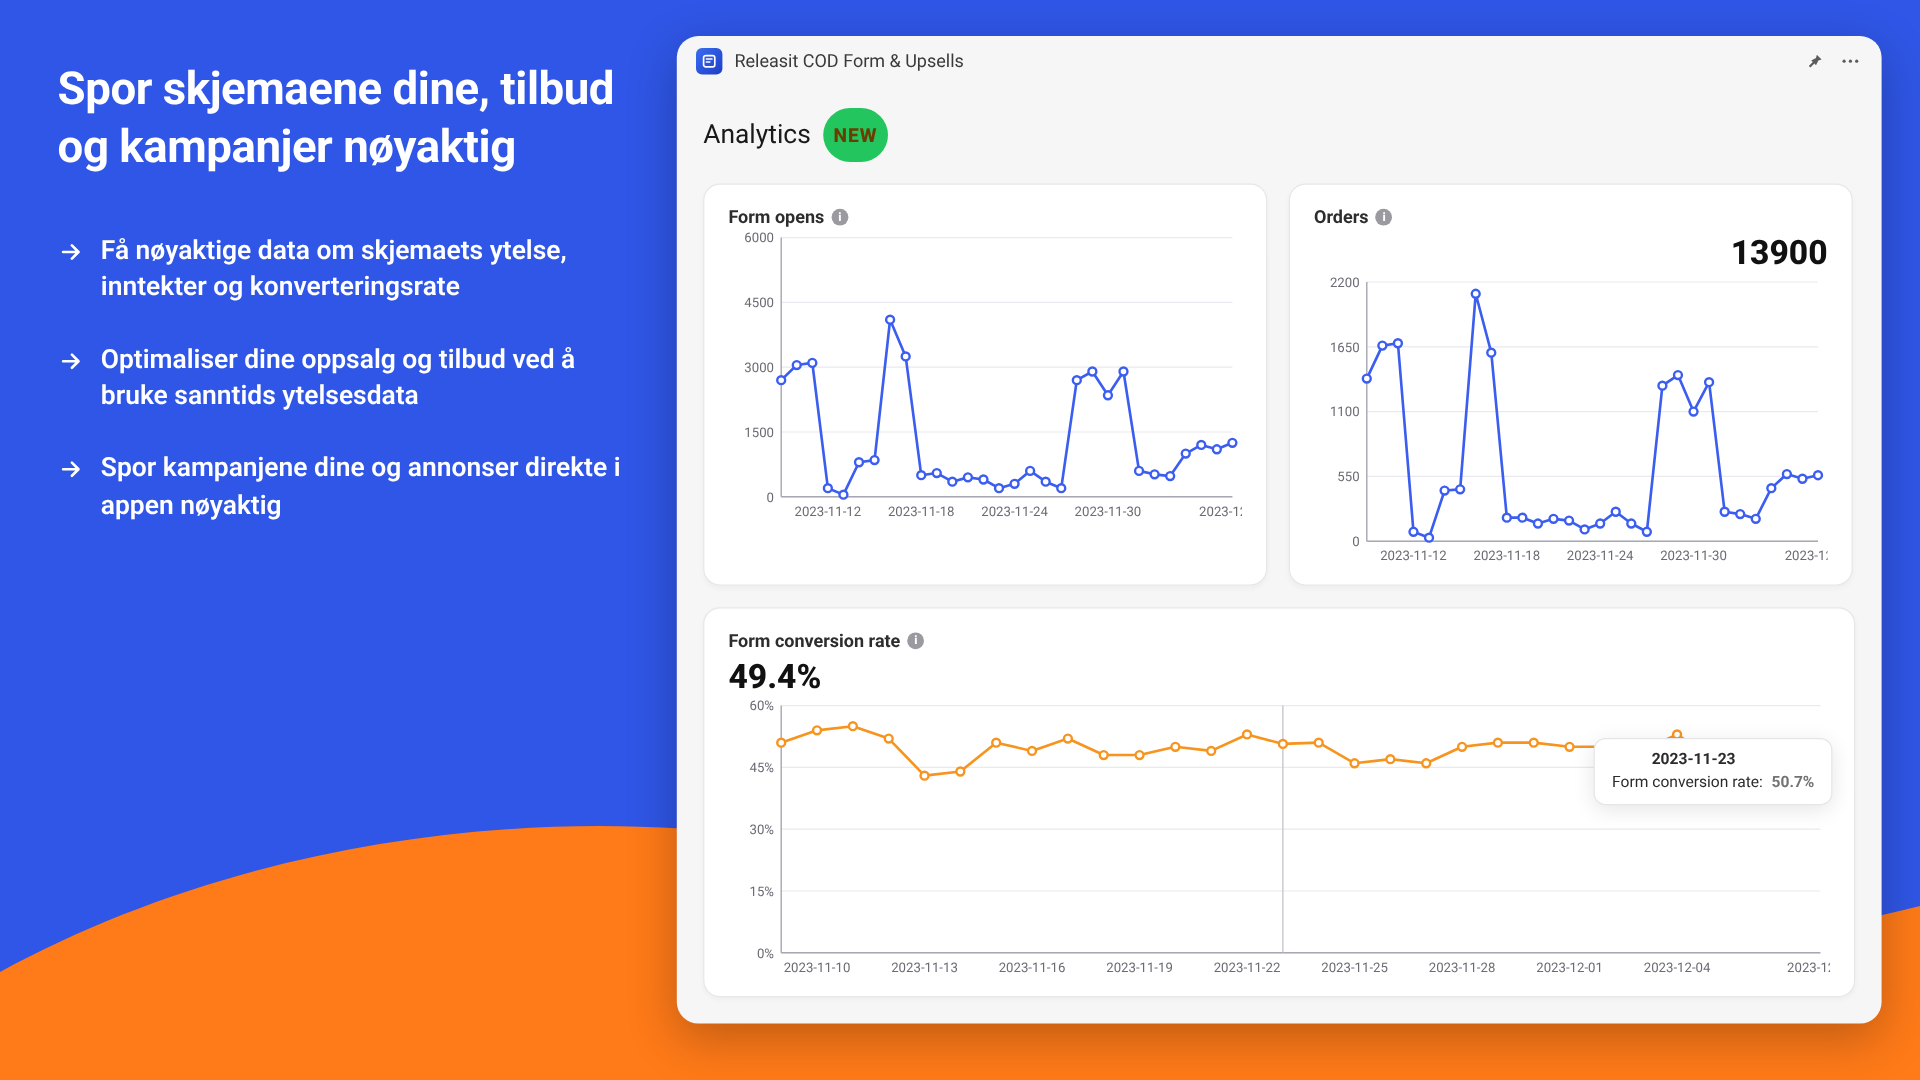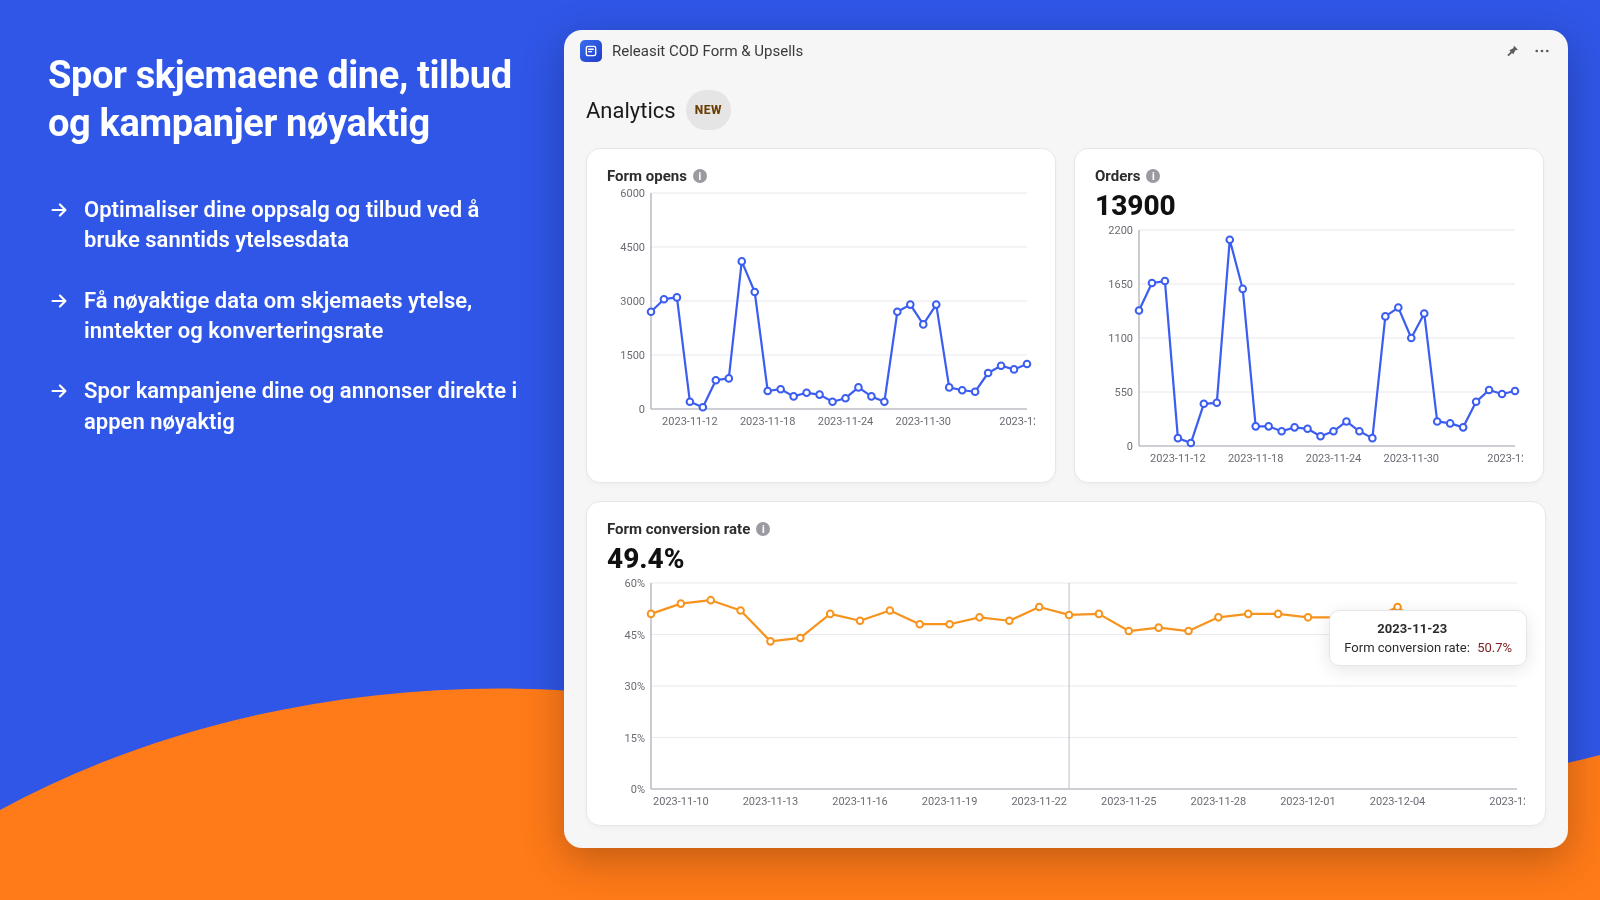--- a/index.html
+++ b/index.html
@@ -66,37 +66,37 @@
   }
   .app-header .spacer { flex: 1; }
   .app-header .hicon { width: 20px; height: 20px; margin-left: 10px; display:flex; align-items:center; justify-content:center; color:#5c5c5c; }
   .app-body { padding: 6px 22px 22px 22px; }
   .section-title {
     display: flex; align-items: center; gap: 10px;
     margin: 12px 0 18px 0;
   }
   .section-title h2 { font-size: 22px; font-weight: 400; color: #1a1a1a; }
   .badge-new {
-    background: #e5e5e5;
+    background: #22c55e;
     color: #6b3d00;
-    font-size: 12px;
+    font-size: 16px;
     font-weight: 800;
     padding: 13px 9px;
     border-radius: 999px;
     letter-spacing: .05em;
   }
   .cards-row { display: flex; gap: 18px; }
   .card {
     background: #ffffff;
     border: 1px solid #e7e7ea;
     border-radius: 14px;
     box-shadow: 0 2px 4px rgba(0,0,0,.03);
     padding: 18px 20px 10px 20px;
   }
-  .card-small { width: 470px; }
+  .card-small { width: 470px; text-align: right; }
   .card-wide  { width: 960px; margin-top: 18px; position: relative; }
   .metric-label {
     display: flex; align-items: center; gap: 6px;
     font-size: 15px; font-weight: 700; color: #2d2d2d;
   }
   .metric-label .info {
     width: 14px; height: 14px; border-radius: 50%;
     background: #9a9aa0; color:#fff; font-size:10px; font-weight:800;
     display:flex; align-items:center; justify-content:center;
   }
@@ -116,46 +116,46 @@
     background: #fff;
     border: 1px solid #e5e5ea;
     border-radius: 10px;
     box-shadow: 0 4px 18px rgba(0,0,0,.10);
     padding: 10px 14px;
     font-size: 13px;
     color: #2b2b2b;
     z-index: 5;
   }
   .tooltip .tt-date { font-weight: 700; margin-bottom: 4px; margin-left: 33px; }
-  .tooltip .tt-val { color:#7f1d1d; font-weight:400; margin-left:4px; }
+  .tooltip .tt-val { color:#737373; font-weight:700; margin-left:4px; }
   .hover-line { stroke:#bdbdc7; stroke-width:1; }
 </style>
 </head>
 <body>
 
 <div class="stage">
 
   <svg class="wave" viewBox="0 0 1600 320" preserveAspectRatio="none">
     <path d="M0,230 C220,110 520,70 800,150 C1050,220 1260,260 1600,175 L1600,320 L0,320 Z" fill="#ff7a18"></path>
   </svg>
 
   <div class="promo">
     <h1>Spor skjemaene dine, tilbud og kampanjer nøyaktig</h1>
     <ul>
       <li>
         <svg class="arrow" width="22" height="22" viewBox="0 0 24 24" fill="none">
             <path d="M5 12h13M13 6l6 6-6 6" stroke="#fff" stroke-width="2.4" stroke-linecap="round" stroke-linejoin="round"></path>
           </svg>
-        <span>Optimaliser dine oppsalg og tilbud ved å bruke sanntids ytelsesdata</span>
+        <span>Få nøyaktige data om skjemaets ytelse, inntekter og konverteringsrate</span>
       </li>
       <li>
         <svg class="arrow" width="22" height="22" viewBox="0 0 24 24" fill="none">
             <path d="M5 12h13M13 6l6 6-6 6" stroke="#fff" stroke-width="2.4" stroke-linecap="round" stroke-linejoin="round"></path>
           </svg>
-        <span>Få nøyaktige data om skjemaets ytelse, inntekter og konverteringsrate</span>
+        <span>Optimaliser dine oppsalg og tilbud ved å bruke sanntids ytelsesdata</span>
       </li>
       <li>
         <svg class="arrow" width="22" height="22" viewBox="0 0 24 24" fill="none">
             <path d="M5 12h13M13 6l6 6-6 6" stroke="#fff" stroke-width="2.4" stroke-linecap="round" stroke-linejoin="round"></path>
           </svg>
         <span>Spor kampanjene dine og annonser direkte i appen nøyaktig</span>
       </li>
     </ul>
   </div>
 

